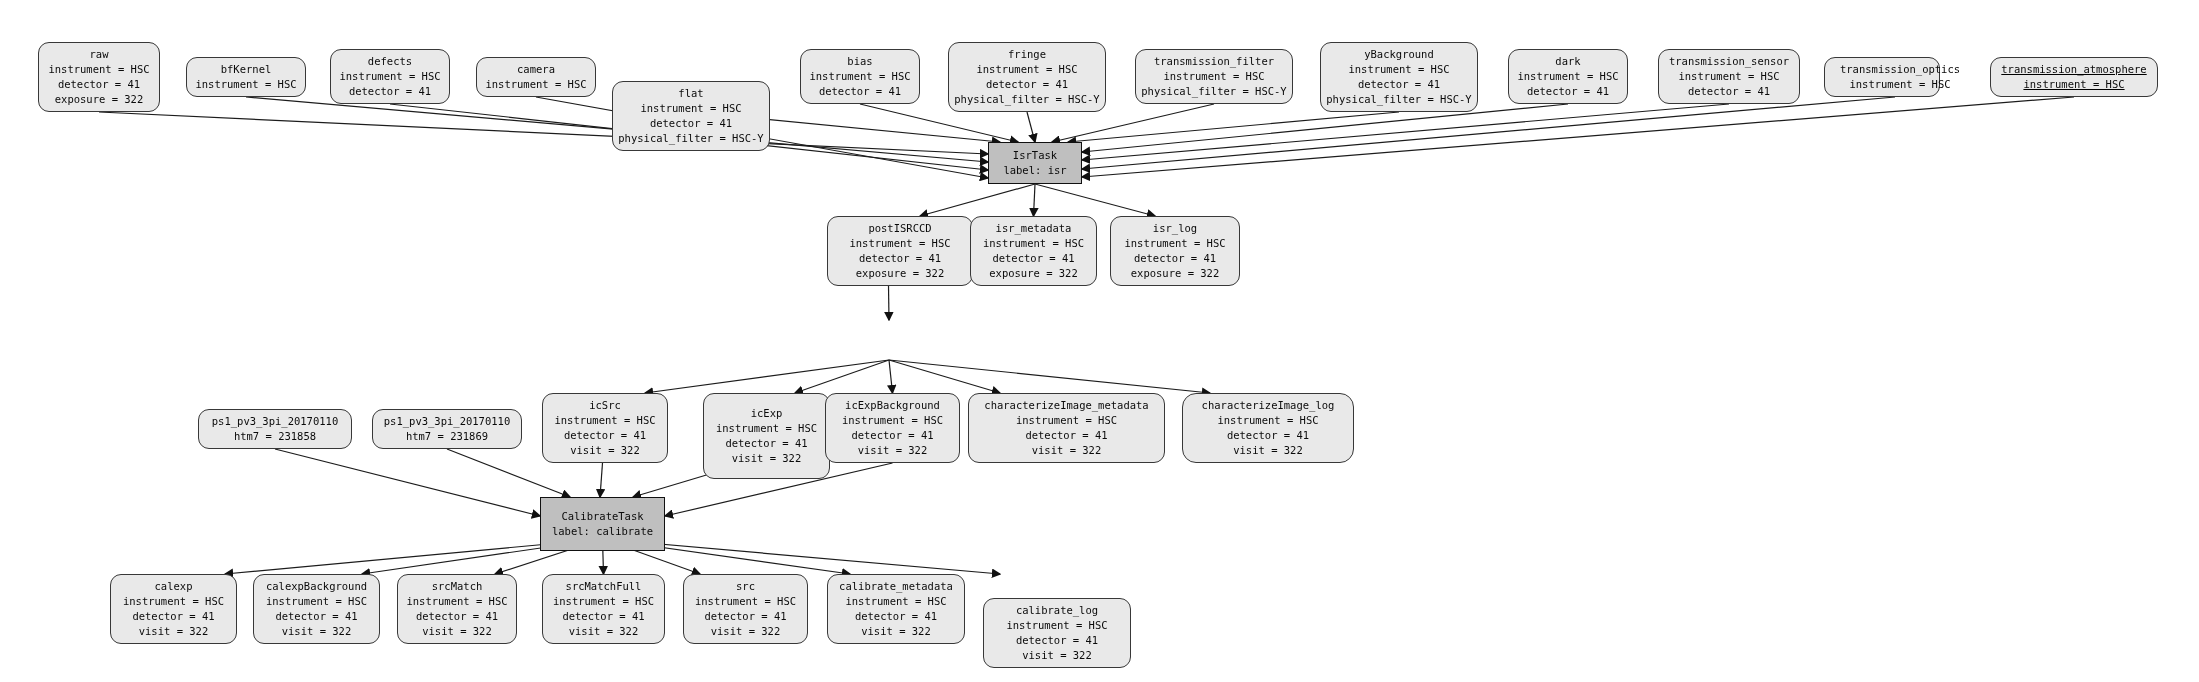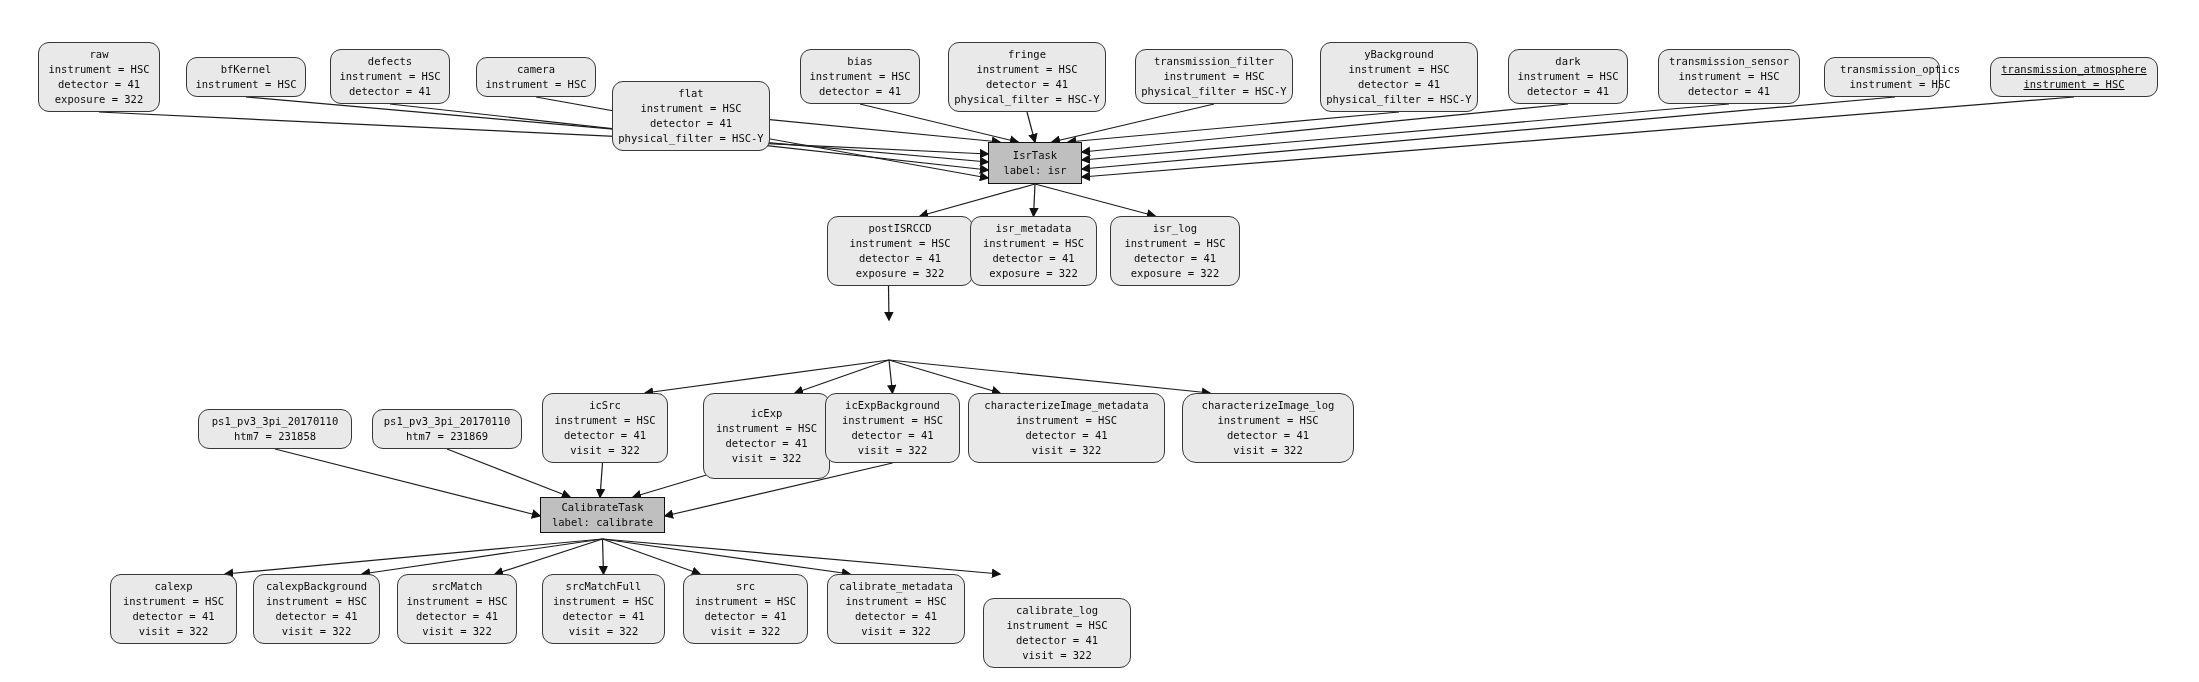--- a/index.html
+++ b/index.html
@@ -193,21 +193,21 @@
       <div class="line">visit = 322</div>
     </div>
     <div class="node dataset" style="left: 198px; top: 409px; width: 154px; height: 40px;">
       <div class="line">ps1_pv3_3pi_20170110</div>
       <div class="line">htm7 = 231858</div>
     </div>
     <div class="node dataset" style="left: 372px; top: 409px; width: 150px; height: 40px;">
       <div class="line">ps1_pv3_3pi_20170110</div>
       <div class="line">htm7 = 231869</div>
     </div>
-    <div class="node task" style="left: 540px; top: 497px; width: 125px; height: 36px;">
+    <div class="node task" style="left: 540px; top: 497px; width: 125px; height: 54px;">
       <div class="line">CalibrateTask</div>
       <div class="line">label: calibrate</div>
     </div>
     <div class="node dataset" style="left: 110px; top: 574px; width: 127px; height: 70px;">
       <div class="line">calexp</div>
       <div class="line">instrument = HSC</div>
       <div class="line">detector = 41</div>
       <div class="line">visit = 322</div>
     </div>
     <div class="node dataset" style="left: 253px; top: 574px; width: 127px; height: 70px;">

